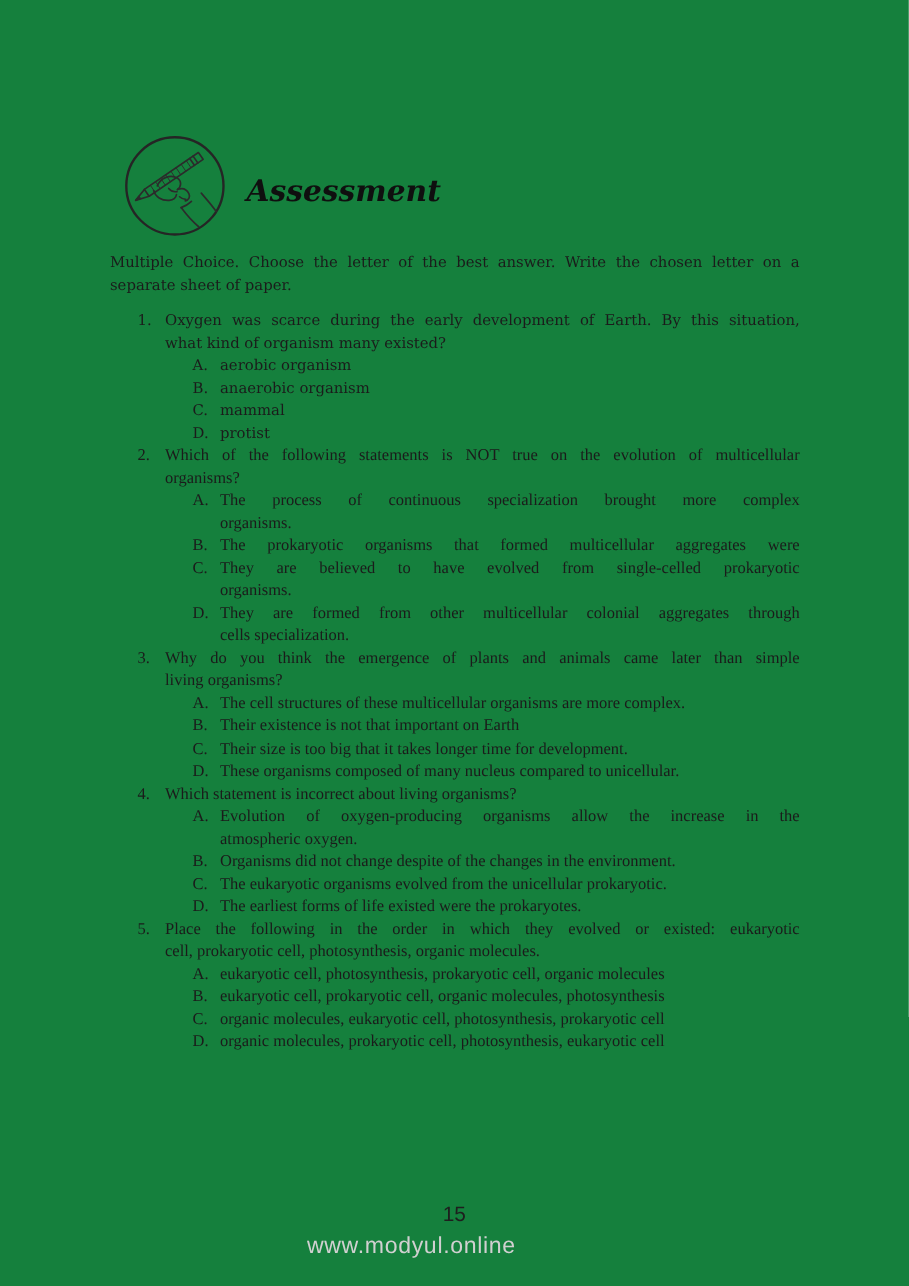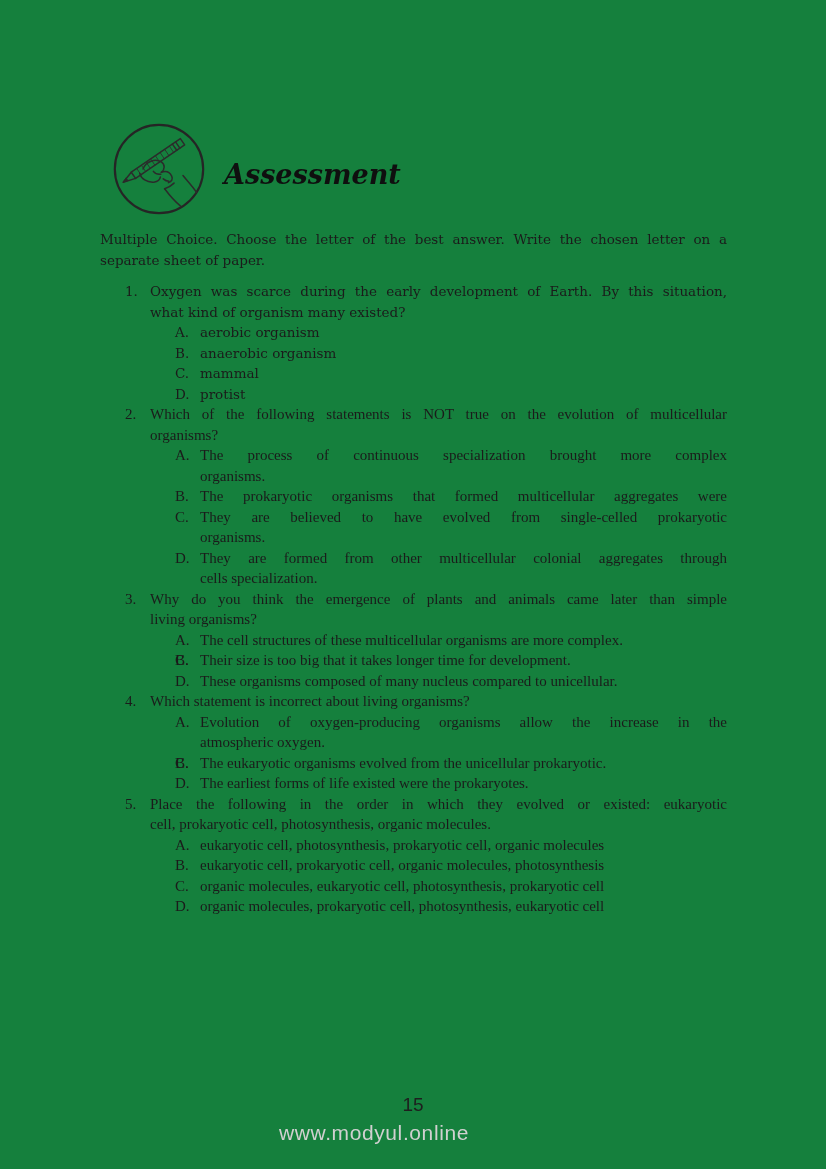--- a/index.html
+++ b/index.html
@@ -153,20 +153,21 @@
           <span class="marker q-num">3.</span>
           <div class="t-line q-line fill">Why do you think the emergence of plants and animals came later than simple</div>
           <div class="t-line q-line">living organisms?</div>
         </div>
         <div class="choice">
           <span class="marker c-letter">A.</span>
           <div class="t-line c-line">The cell structures of these multicellular organisms are more complex.</div>
         </div>
         <div class="choice">
           <span class="marker c-letter">B.</span>
+          <div class="t-line c-line">Their existence is not that important on Earth</div>
         </div>
         <div class="choice">
           <span class="marker c-letter">C.</span>
           <div class="t-line c-line">Their size is too big that it takes longer time for development.</div>
         </div>
         <div class="choice">
           <span class="marker c-letter">D.</span>
           <div class="t-line c-line">These organisms composed of many nucleus compared to unicellular.</div>
         </div>
       </div>
@@ -175,20 +176,21 @@
           <span class="marker q-num">4.</span>
           <div class="t-line q-line">Which statement is incorrect about living organisms?</div>
         </div>
         <div class="choice">
           <span class="marker c-letter">A.</span>
           <div class="t-line c-line fill">Evolution of oxygen-producing organisms allow the increase in the</div>
           <div class="t-line c-line">atmospheric oxygen.</div>
         </div>
         <div class="choice">
           <span class="marker c-letter">B.</span>
+          <div class="t-line c-line">Organisms did not change despite of the changes in the environment.</div>
         </div>
         <div class="choice">
           <span class="marker c-letter">C.</span>
           <div class="t-line c-line">The eukaryotic organisms evolved from the unicellular prokaryotic.</div>
         </div>
         <div class="choice">
           <span class="marker c-letter">D.</span>
           <div class="t-line c-line">The earliest forms of life existed were the prokaryotes.</div>
         </div>
       </div>

